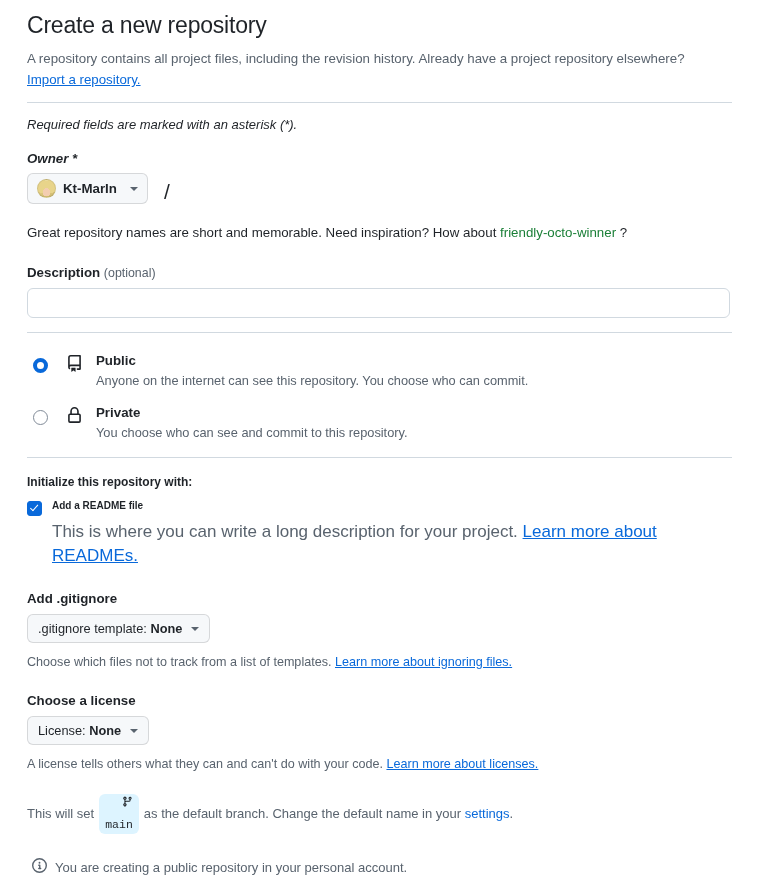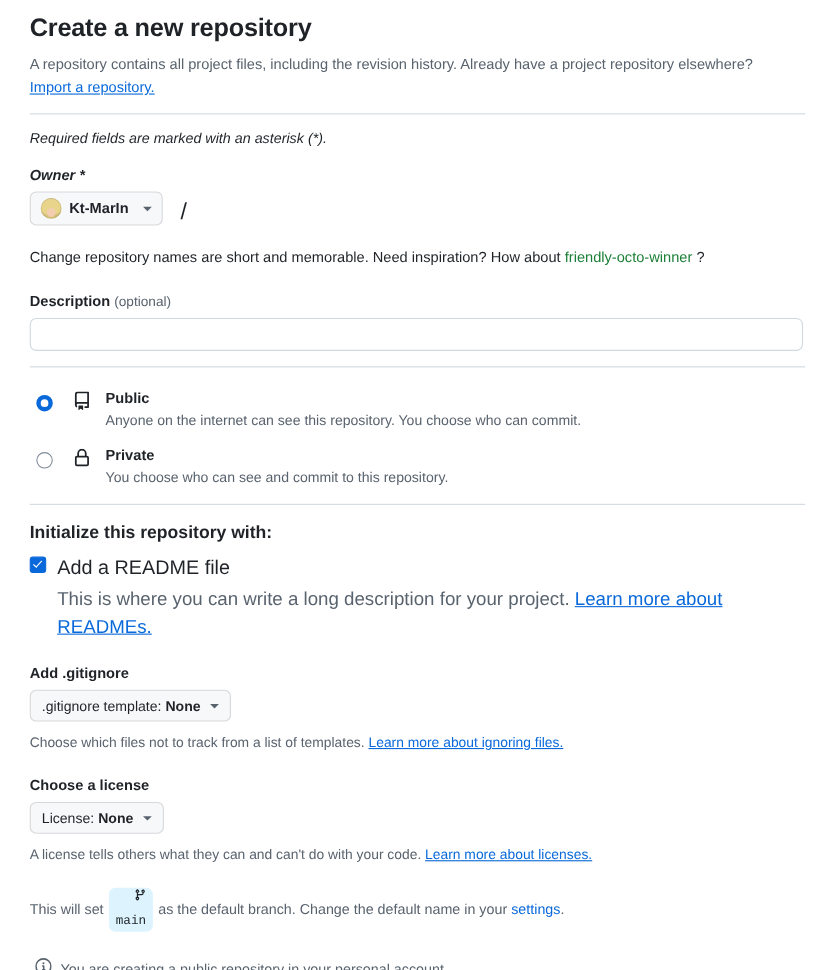--- a/index.html
+++ b/index.html
@@ -18,21 +18,21 @@
     position: relative;
     width: 759px;
     height: 882px;
     box-sizing: border-box;
     padding: 0 27px;
     overflow: hidden;
   }
   
   .title {
     font-size: 23px;
-    font-weight: 700;
+    font-weight: 400;
     letter-spacing: -0.2px;
     margin: 11px 0 0 0;
     line-height: 1.3;
   }
   .subtitle {
     font-size: 13.3px;
     color: #59636e;
     margin-top: 8px;
     line-height: 1.45;
   }
@@ -228,21 +228,21 @@
     line-height: 1.45;
   }
   .vis-desc {
     font-size: 12.8px;
     color: #59636e;
     margin-top: 2px;
     line-height: 1.45;
   }
   
   .section-heading {
-    font-size: 16px;
+    font-size: 12px;
     font-weight: 600;
     margin-top: 17px;
   }
   .readme-row {
     display: flex;
     align-items: flex-start;
     margin-top: 10px;
   }
   .checkbox {
     width: 15px; height: 15px;
@@ -258,22 +258,22 @@
   .checkbox::after {
     content: "";
     position: absolute;
     left: 4.4px; top: 1.4px;
     width: 3.4px; height: 7.4px;
     border: solid #ffffff;
     border-width: 0 1.9px 1.9px 0;
     transform: rotate(42deg);
   }
   .readme-label {
-    font-size: 18px;
-    font-weight: 400;
+    font-size: 10px;
+    font-weight: 700;
     line-height: 1.4;
   }
   .sub-note {
     font-size: 17px;
     color: #59636e;
     margin: 4px 0 0 25px;
     line-height: 1.45;
   }
   .blue-link {
     color: #0969da;
@@ -376,21 +376,21 @@
         <span class="caret"></span>
       </div>
     </div>
 
     <div class="slash">/</div>
 
   </div>
 
   
   <div class="inspiration">
-    <span>Change repository names are short and memorable. Need inspiration? How about</span>
+    <span>Great repository names are short and memorable. Need inspiration? How about</span>
     <span class="suggest">friendly-octo-winner</span>
     <span>?</span>
   </div>
 
   
   <div class="desc-label">
     <span>Description</span>
     <span class="desc-optional">(optional)</span>
   </div>
   <input class="desc-input" type="text" value="" style="">

